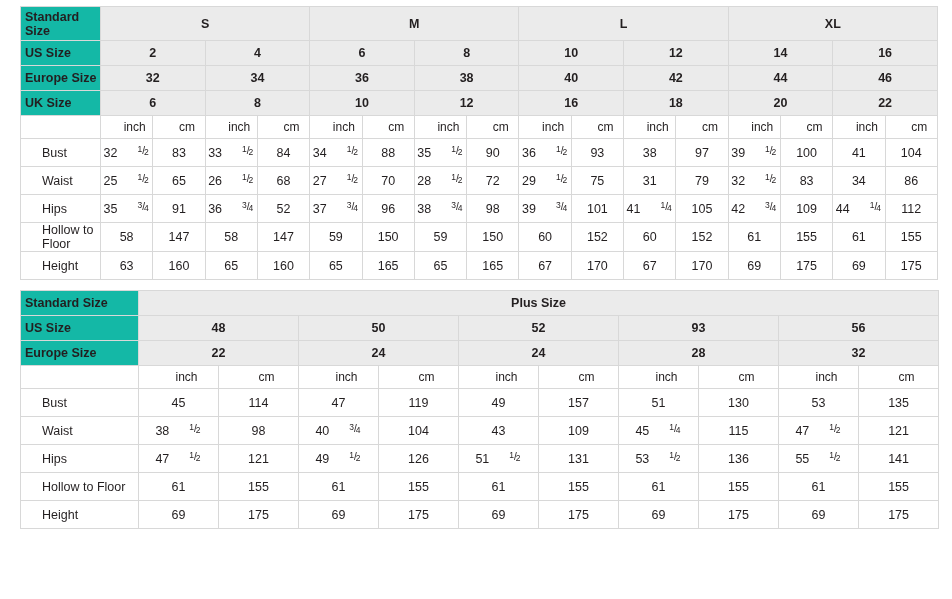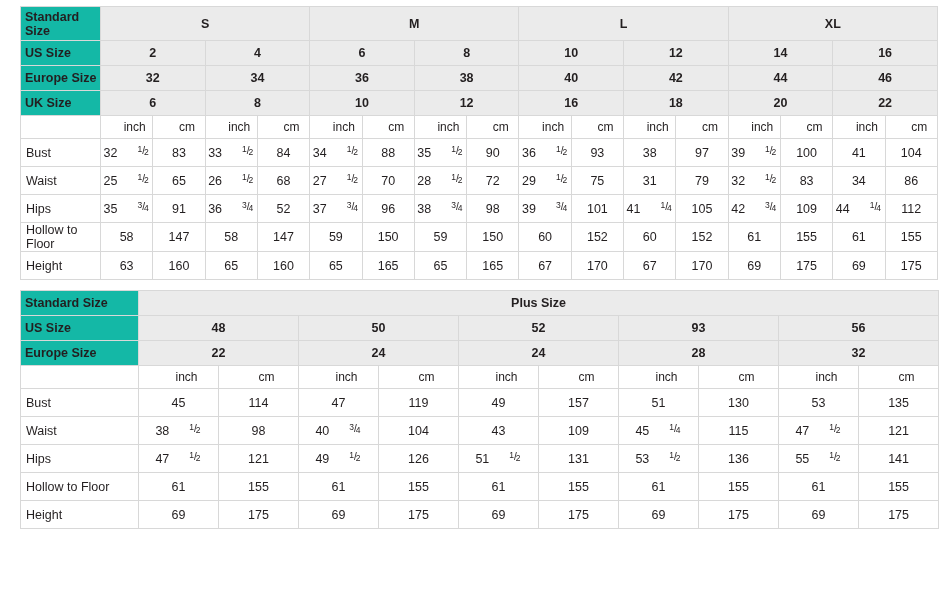--- a/index.html
+++ b/index.html
@@ -45,21 +45,21 @@
   }
   .hdr-left {
     background: #14b8a6;
     font-weight: bold;
     font-size: 12.5px;
     text-align: left;
     padding-left: 4px;
   }
   .rowlabel {
     text-align: left;
-    padding-left: 5px;
+    padding-left: 21px;
     font-size: 12.5px;
     background: #ffffff;
   }
   .unitrow td {
     height: 22px;
     font-size: 12px;
     background: #ffffff;
     padding-left: 16px;
   }
   .blank {

